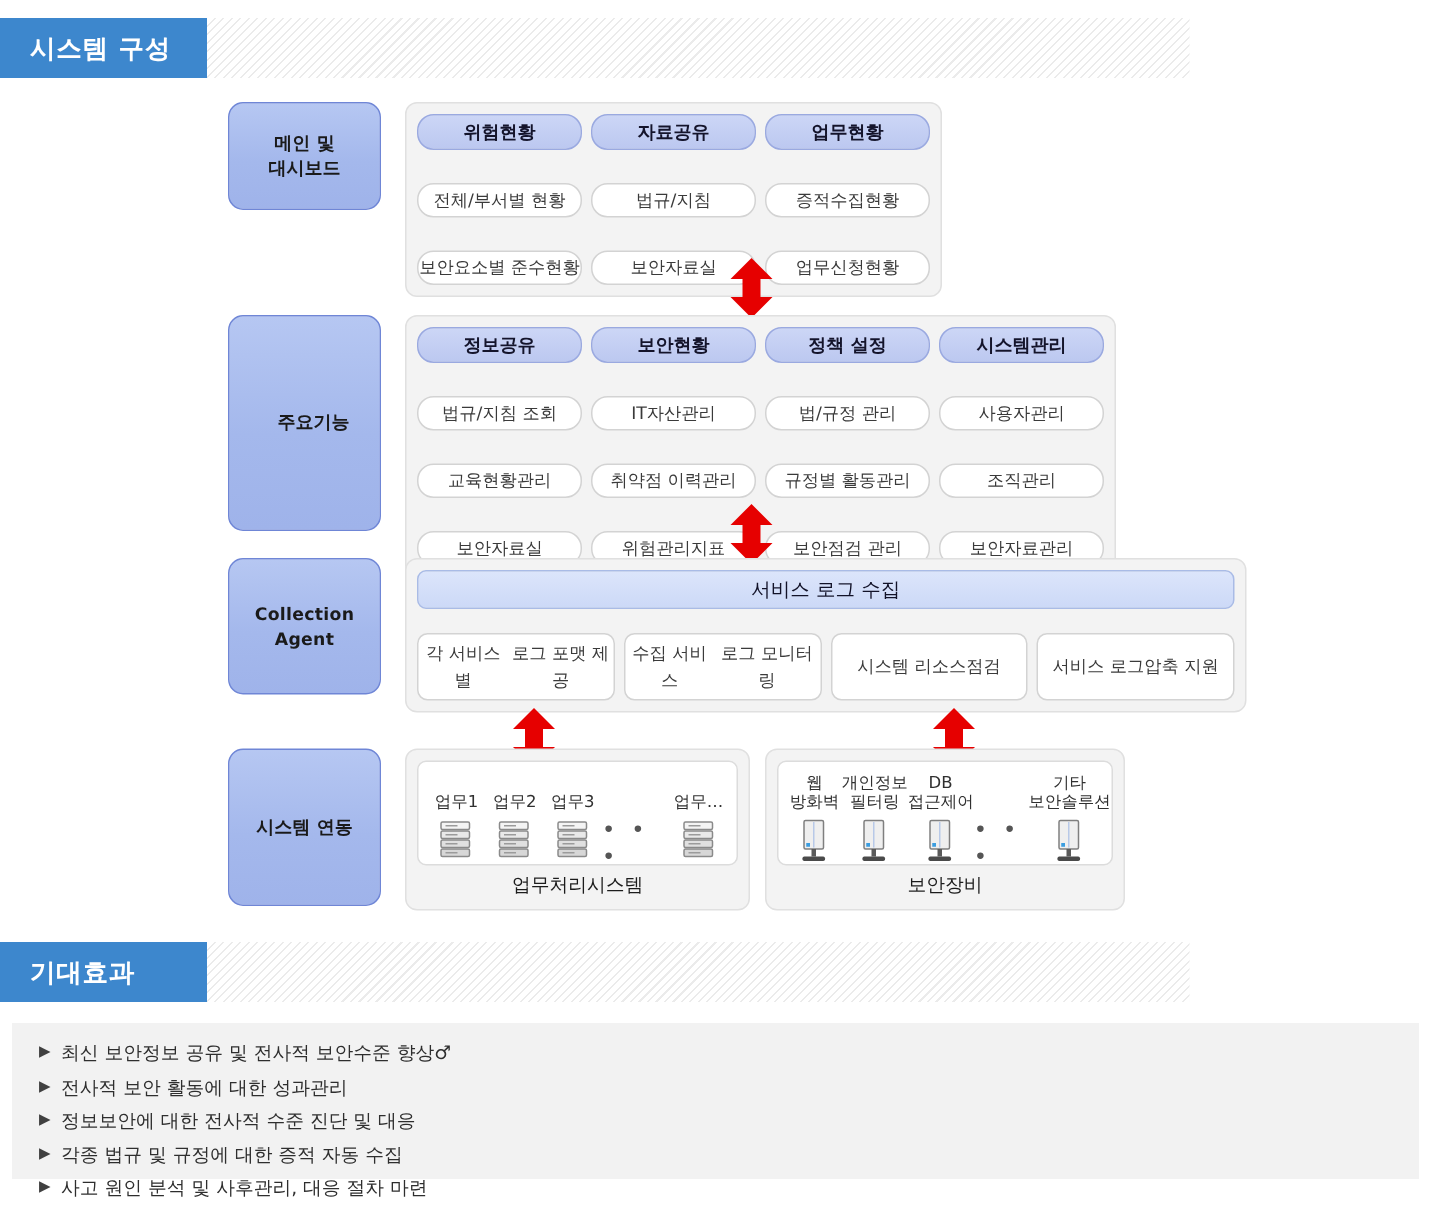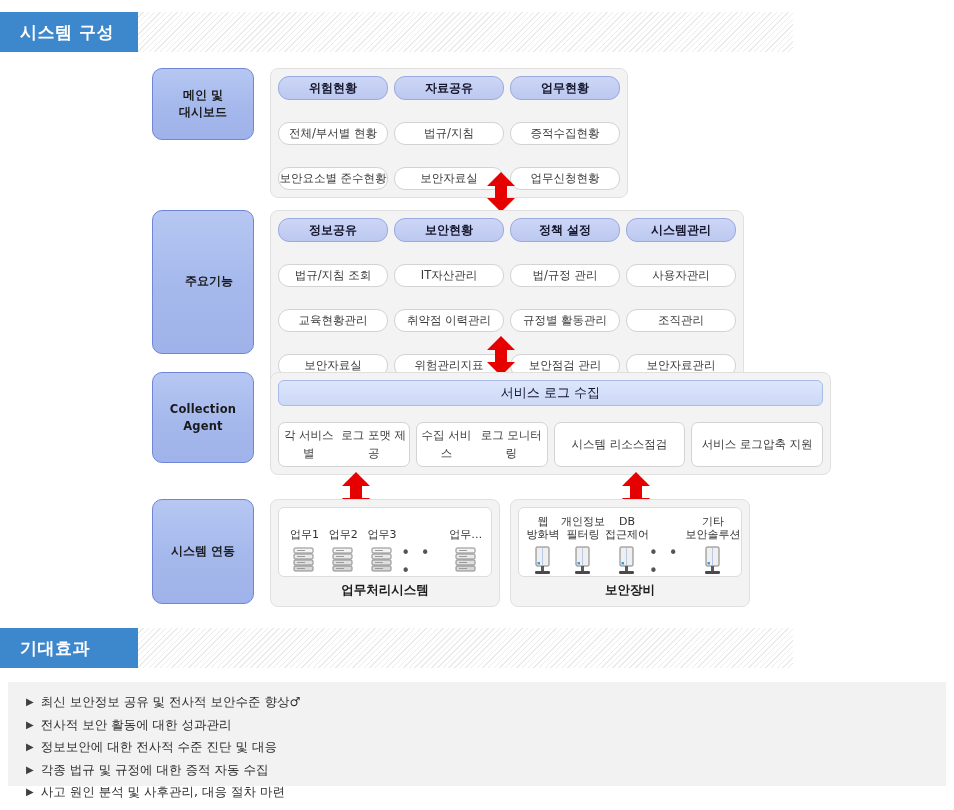--- a/index.html
+++ b/index.html
@@ -167,21 +167,21 @@
     height: 70px;
     display: flex;
     align-items: flex-start;
     justify-content: space-evenly;
     padding: 6px 6px 0 6px;
   }
   .group-title {
     margin-top: 5px;
     text-align: center;
     font-size: 12.5px;
-    font-weight: bold;
+    font-weight: normal;
     color: #1c1c1c;
   }
 
   .node { display: flex; flex-direction: column; align-items: center; width: 44px; }
   .node-label {
     font-size: 11px;
     color: #303030;
     line-height: 1.25;
     text-align: center;
     white-space: nowrap;

